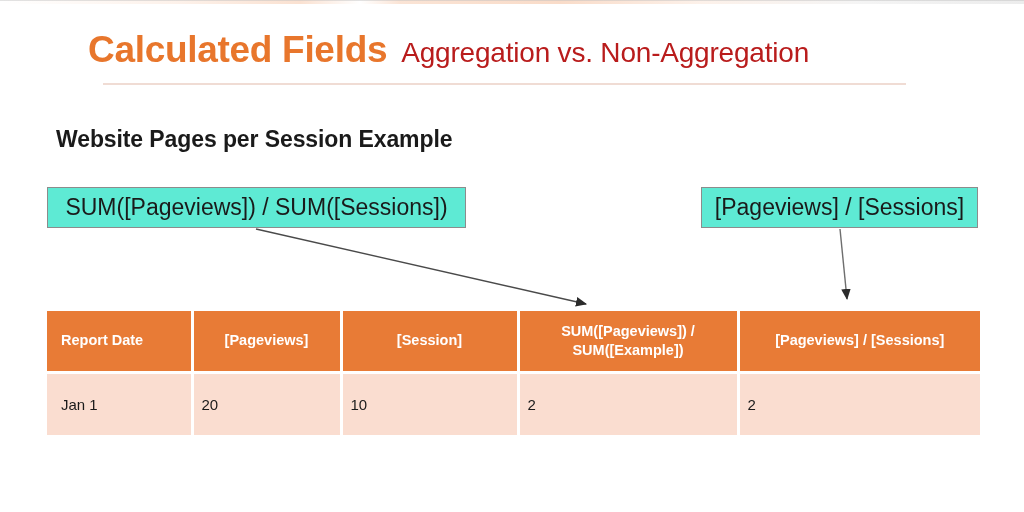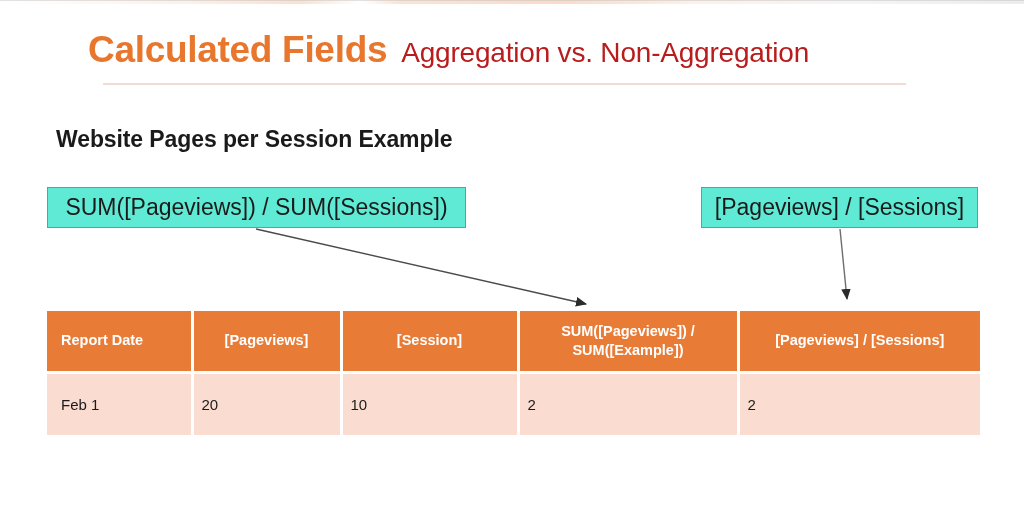--- a/index.html
+++ b/index.html
@@ -223,21 +223,21 @@
         <th class="c3">[Session]</th>
         <th class="c4">
           <span>SUM([Pageviews]) /</span><br>
           <span>SUM([Example])</span>
         </th>
         <th class="c5">[Pageviews] / [Sessions]</th>
       </tr>
     </thead>
     <tbody>
       <tr>
-        <td class="c1 col-first">Feb 1</td>
+        <td class="c1 col-first">Jan 1</td>
         <td class="c2">20</td>
         <td class="c3">10</td>
         <td class="c4">2</td>
         <td class="c5">2</td>
       </tr>
     </tbody>
   </table>
 
 </div>
 

